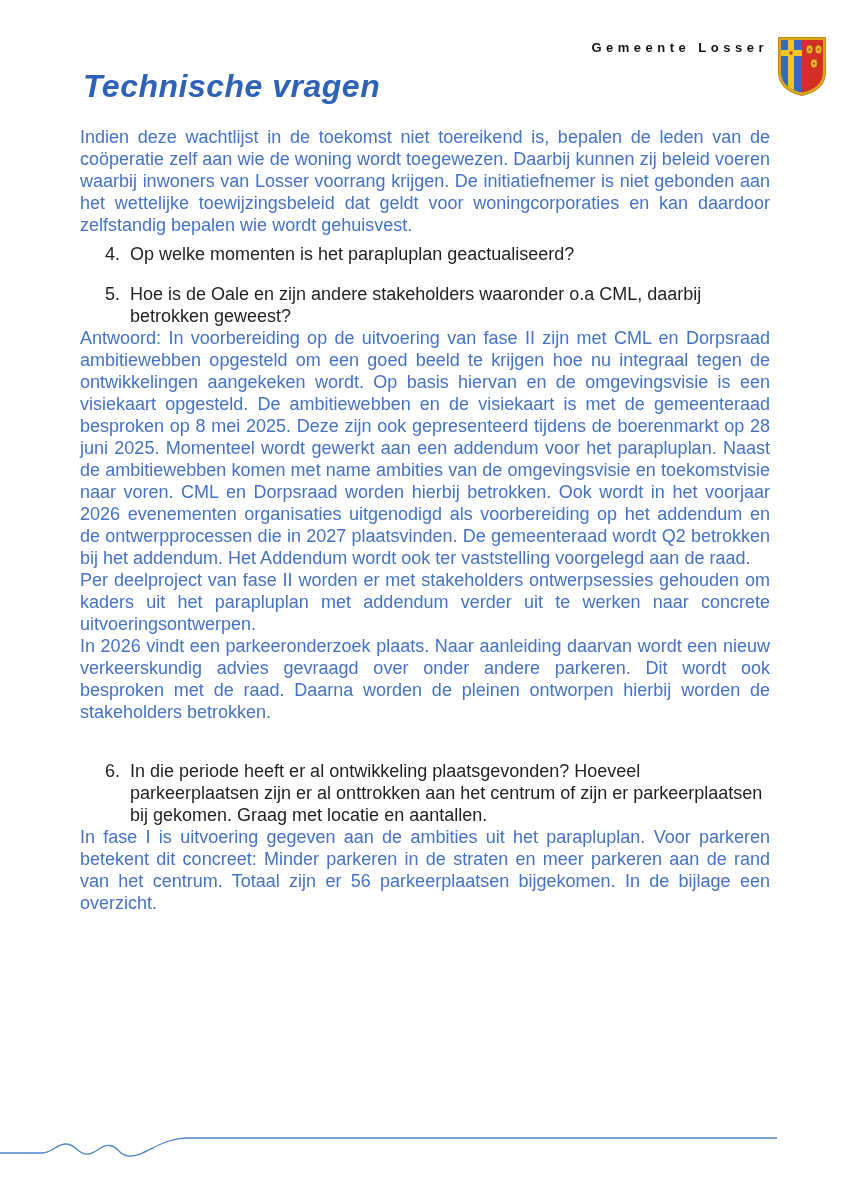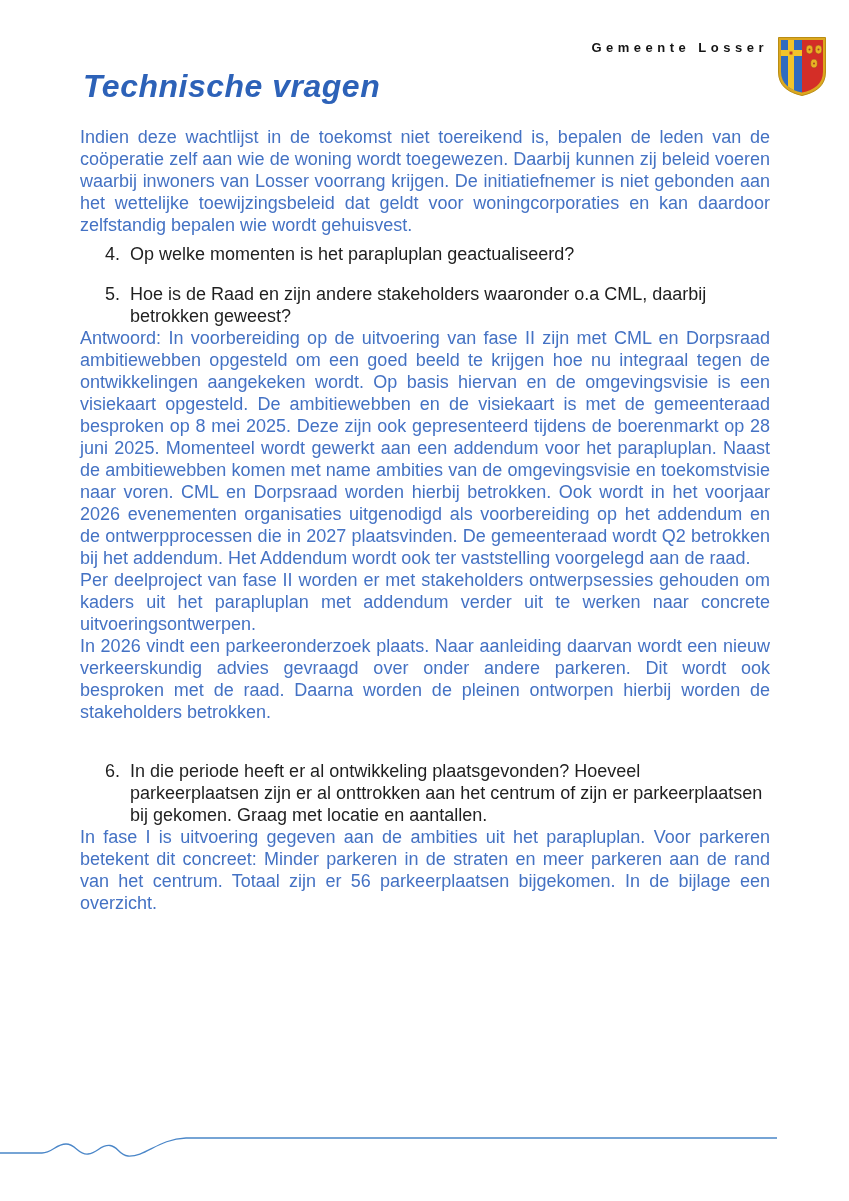--- a/index.html
+++ b/index.html
@@ -100,21 +100,21 @@
     <p class="txt-blue">Indien deze wachtlijst in de toekomst niet toereikend is, bepalen de leden van de coöperatie zelf aan wie de woning wordt toegewezen. Daarbij kunnen zij beleid voeren waarbij inwoners van Losser voorrang krijgen. De initiatiefnemer is niet gebonden aan het wettelijke toewijzingsbeleid dat geldt voor woningcorporaties en kan daardoor zelfstandig bepalen wie wordt gehuisvest.</p>
 
 
     <div class="question txt-black q4-block">
       <span class="q-num">4.</span>
       <span class="q-text">Op welke momenten is het parapluplan geactualiseerd?</span>
     </div>
 
     <div class="question txt-black q5-block">
       <span class="q-num">5.</span>
-      <span class="q-text">Hoe is de Raad en zijn andere stakeholders waaronder o.a CML, daarbij betrokken geweest?</span>
+      <span class="q-text">Hoe is de Oale en zijn andere stakeholders waaronder o.a CML, daarbij betrokken geweest?</span>
     </div>
     <p class="txt-blue">Antwoord: In voorbereiding op de uitvoering van fase II zijn met CML en Dorpsraad ambitiewebben opgesteld om een goed beeld te krijgen hoe nu integraal tegen de ontwikkelingen aangekeken wordt. Op basis hiervan en de omgevingsvisie is een visiekaart opgesteld. De ambitiewebben en de visiekaart is met de gemeenteraad besproken op 8 mei 2025. Deze zijn ook gepresenteerd tijdens de boerenmarkt op 28 juni 2025. Momenteel wordt gewerkt aan een addendum voor het parapluplan. Naast de ambitiewebben komen met name ambities van de omgevingsvisie en toekomstvisie naar voren. CML en Dorpsraad worden hierbij betrokken. Ook wordt in het voorjaar 2026 evenementen organisaties uitgenodigd als voorbereiding op het addendum en de ontwerpprocessen die in 2027 plaatsvinden. De gemeenteraad wordt Q2 betrokken bij het addendum. Het Addendum wordt ook ter vaststelling voorgelegd aan de raad.</p>
     <p class="txt-blue">Per deelproject van fase II worden er met stakeholders ontwerpsessies gehouden om kaders uit het parapluplan met addendum verder uit te werken naar concrete uitvoeringsontwerpen.</p>
     <p class="txt-blue">In 2026 vindt een parkeeronderzoek plaats. Naar aanleiding daarvan wordt een nieuw verkeerskundig advies gevraagd over onder andere parkeren. Dit wordt ook besproken met de raad. Daarna worden de pleinen ontworpen hierbij worden de stakeholders betrokken.</p>
 
     <div class="question txt-black q6-block">
       <span class="q-num">6.</span>
       <span class="q-text">In die periode heeft er al ontwikkeling plaatsgevonden? Hoeveel parkeerplaatsen zijn er al onttrokken aan het centrum of zijn er parkeerplaatsen bij gekomen. Graag met locatie en aantallen.</span>
     </div>
     <p class="txt-blue">In fase I is uitvoering gegeven aan de ambities uit het parapluplan. Voor parkeren betekent dit concreet: Minder parkeren in de straten en meer parkeren aan de rand van het centrum. Totaal zijn er 56 parkeerplaatsen bijgekomen. In de bijlage een overzicht.</p>

